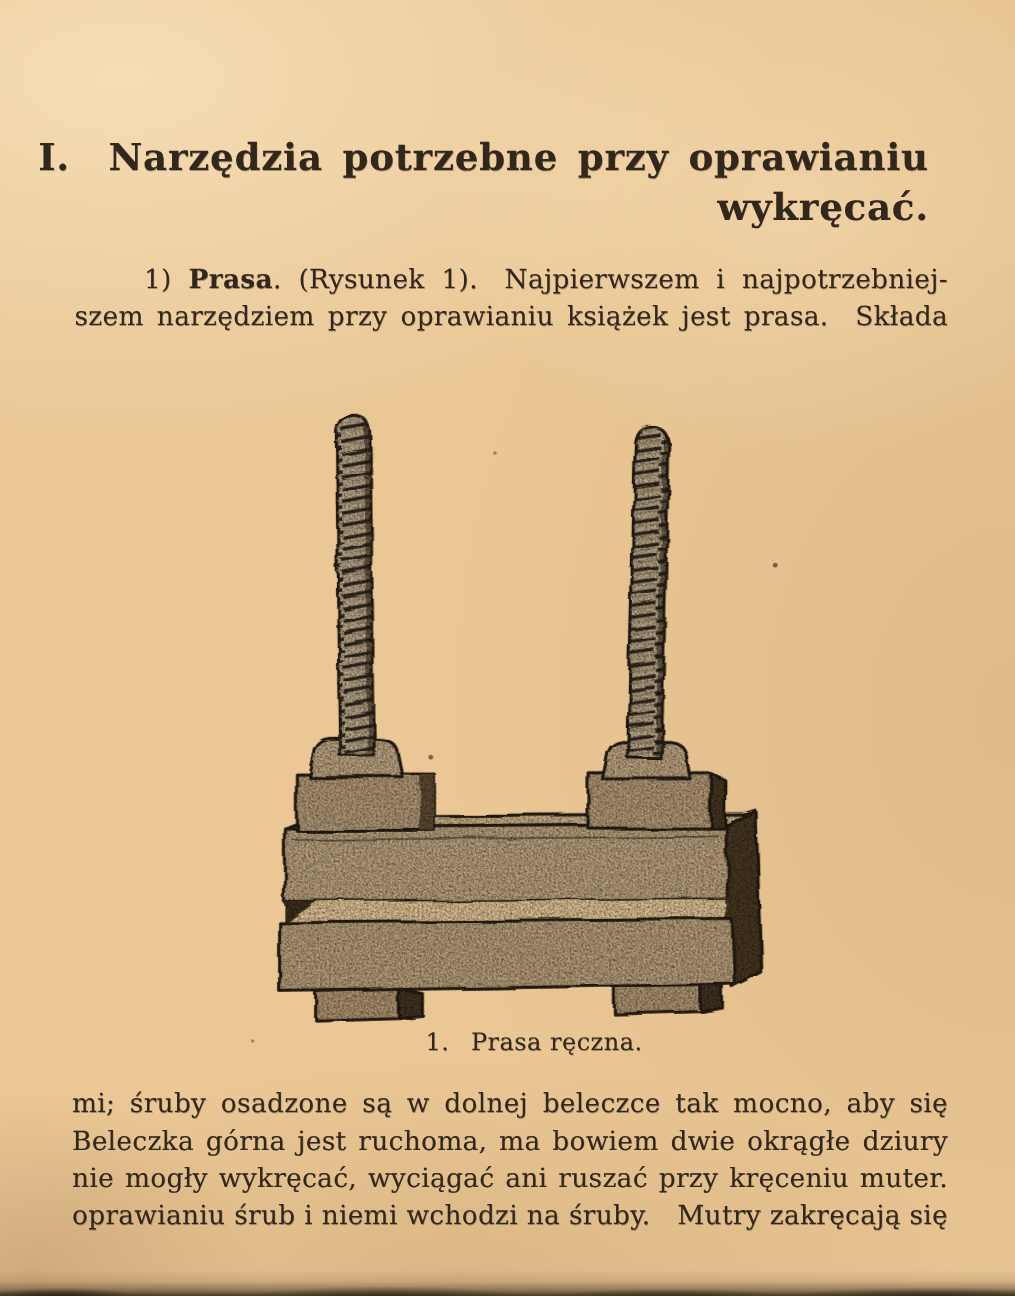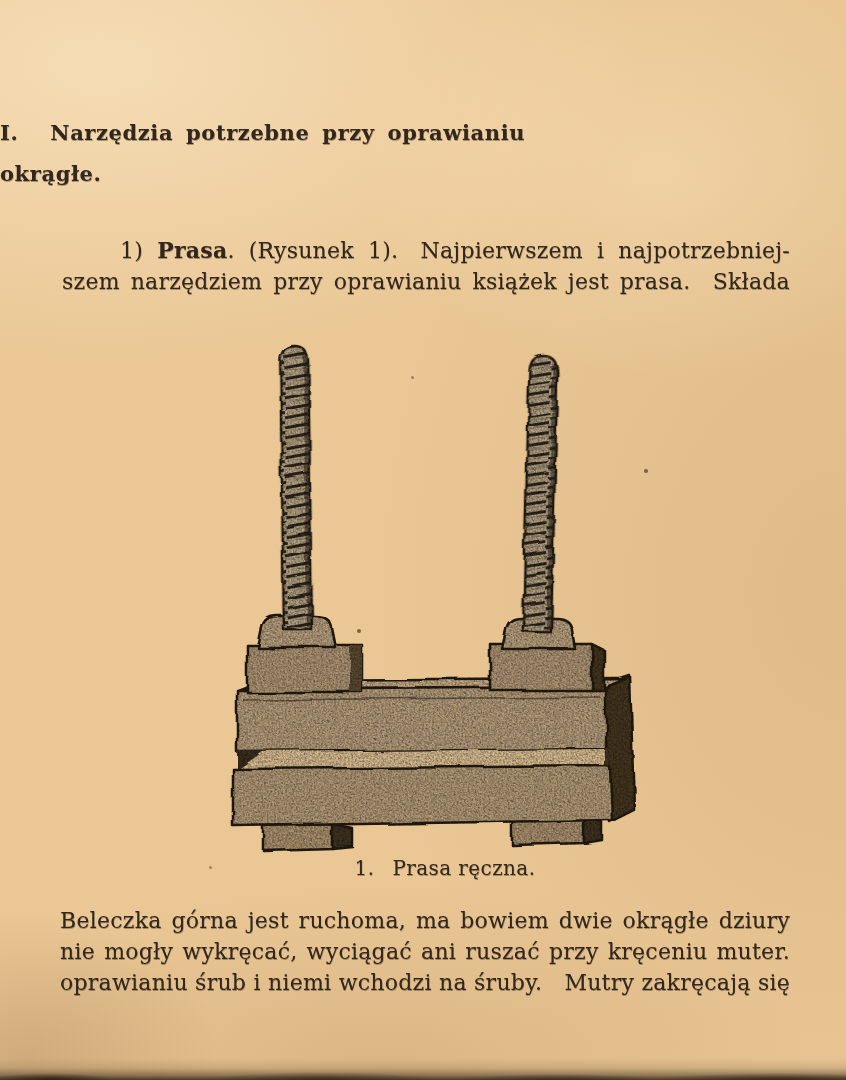--- a/index.html
+++ b/index.html
@@ -12,30 +12,30 @@
       radial-gradient(ellipse 420px 300px at 78% 16%, rgba(255,234,198,0.35), rgba(255,234,198,0) 70%),
       radial-gradient(ellipse 700px 900px at 100% 55%, rgba(172,132,84,0.18), rgba(172,132,84,0) 70%),
       radial-gradient(ellipse 600px 260px at 45% 99%, rgba(178,138,92,0.28), rgba(178,138,92,0) 72%),
       radial-gradient(ellipse 260px 200px at 3% 98%, rgba(150,112,70,0.30), rgba(150,112,70,0) 75%);
     font-family:"DejaVu Serif","Liberation Serif",serif;
     color:#32271c;
   }
   .ink{ text-shadow:0.4px 0.5px 0 rgba(48,38,27,0.38); }
 
   
-  .heading{position:absolute;top:112px;left:0;width:774px;text-align:left;
-    font-weight:bold;font-size:21px;line-height:41px;letter-spacing:0.6px;word-spacing:5px;}
+  .heading{position:absolute;top:112px;left:0;width:774px;text-align:right;
+    font-weight:bold;font-size:31px;line-height:41px;letter-spacing:0.6px;word-spacing:5px;}
   .heading .numeral{margin-right:32px;}
 
   
   .para{position:absolute;font-size:22px;line-height:31px;letter-spacing:0.25px;}
   .para1{top:218px;left:62px;width:728px;}
   .para2{top:905px;left:60px;width:730px;}
   .jline{text-align:justify;text-align-last:justify;white-space:normal;}
-  .indent{text-indent:58px;margin-top:17px;}
+  .indent{text-indent:58px;}
   .bold-term{font-weight:bold;}
 
   
   .figure-svg{position:absolute;left:195px;top:333px;width:450px;height:520px;}
   .caption{position:absolute;top:856px;left:22px;width:846px;text-align:center;
     font-size:20px;letter-spacing:0.4px;}
   .caption .capnum{margin-right:18px;}
 
   
   .speck{position:absolute;border-radius:50%;background:rgba(58,44,28,0.65);}
@@ -56,21 +56,21 @@
 </style>
 </head>
 <body>
 
 <div class="page">
 
   <div class="heading ink">
     <div>
       <span class="numeral">I.</span><span>Narzędzia potrzebne przy oprawianiu</span>
     </div>
-    <div>okrągłe.</div>
+    <div>wykręcać.</div>
   </div>
 
   <div class="para para1 ink">
     <div class="jline indent">
       <span>1) </span><span class="bold-term">Prasa</span><span>. (Rysunek 1). Najpierwszem i najpotrzebniej-</span>
     </div>
     <div class="jline">szem narzędziem przy oprawianiu książek jest prasa. Składa</div>
   </div>
 
   <svg class="figure-svg" viewBox="195 333 450 520" xmlns="http://www.w3.org/2000/svg">
@@ -143,20 +143,21 @@
       </g>
       <use href="#wood" filter="url(#grain)" opacity="0.5"></use>
     </g>
   </svg>
 
   <div class="caption ink">
     <span class="capnum">1.</span><span>Prasa ręczna.</span>
   </div>
 
   <div class="para para2 ink">
+    <div class="jline">mi; śruby osadzone są w dolnej beleczce tak mocno, aby się</div>
     <div class="jline">Beleczka górna jest ruchoma, ma bowiem dwie okrągłe dziury</div>
     <div class="jline">nie mogły wykręcać, wyciągać ani ruszać przy kręceniu muter.</div>
     <div class="jline">oprawianiu śrub i niemi wchodzi na śruby. Mutry zakręcają się</div>
   </div>
 
   <div class="speck s1"></div>
   <div class="speck s2"></div>
   <div class="speck s3"></div>
   <div class="speck s4"></div>
 

